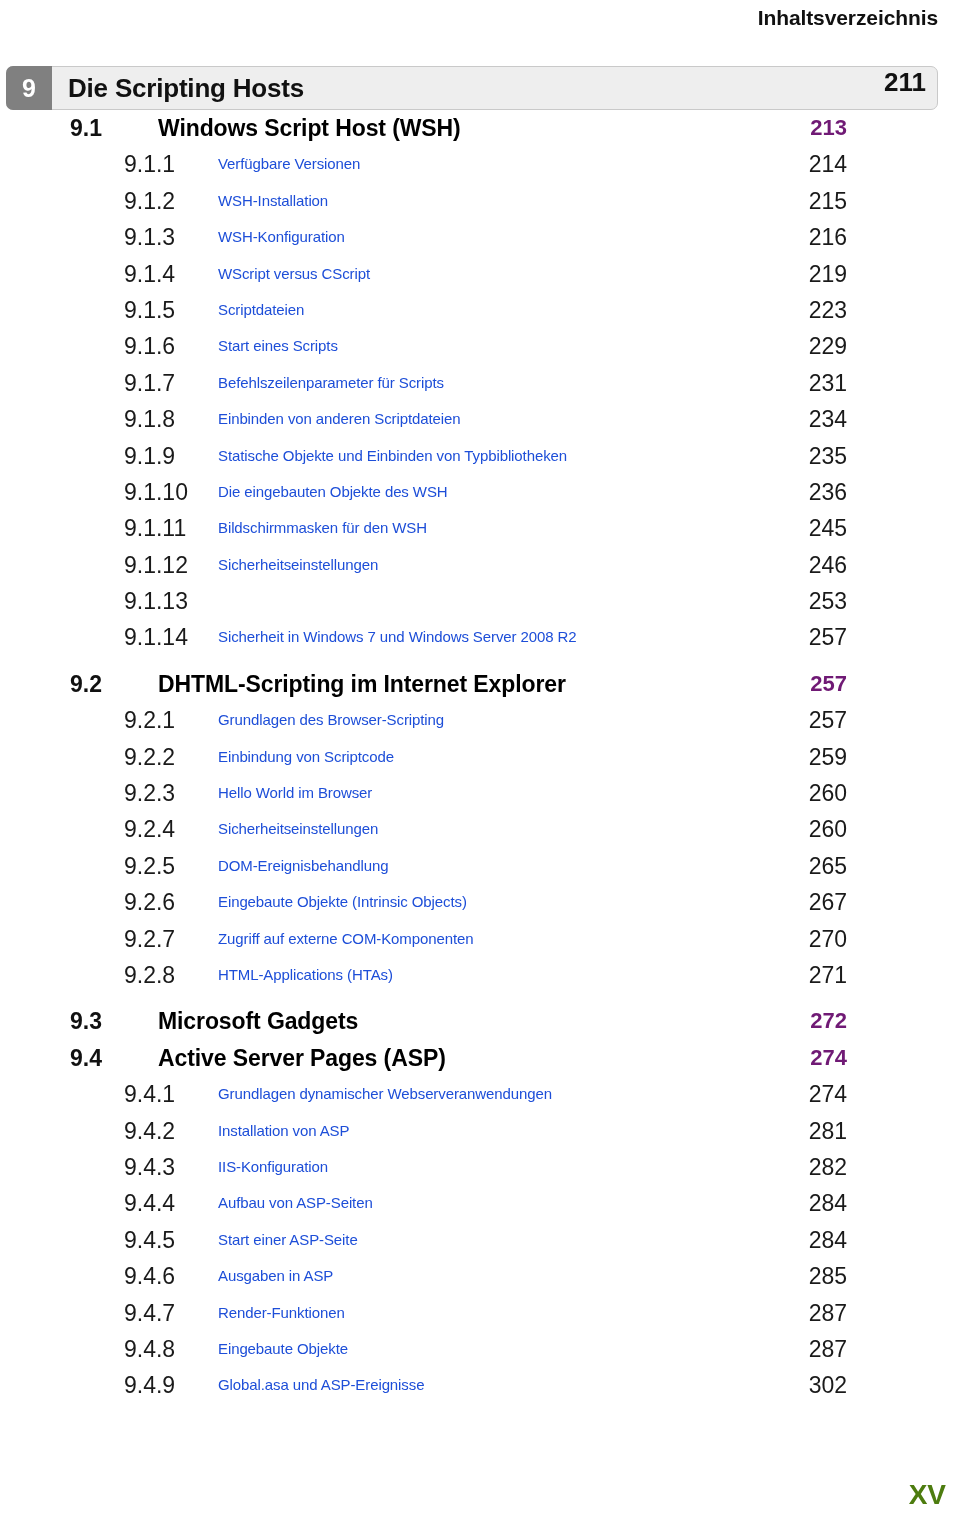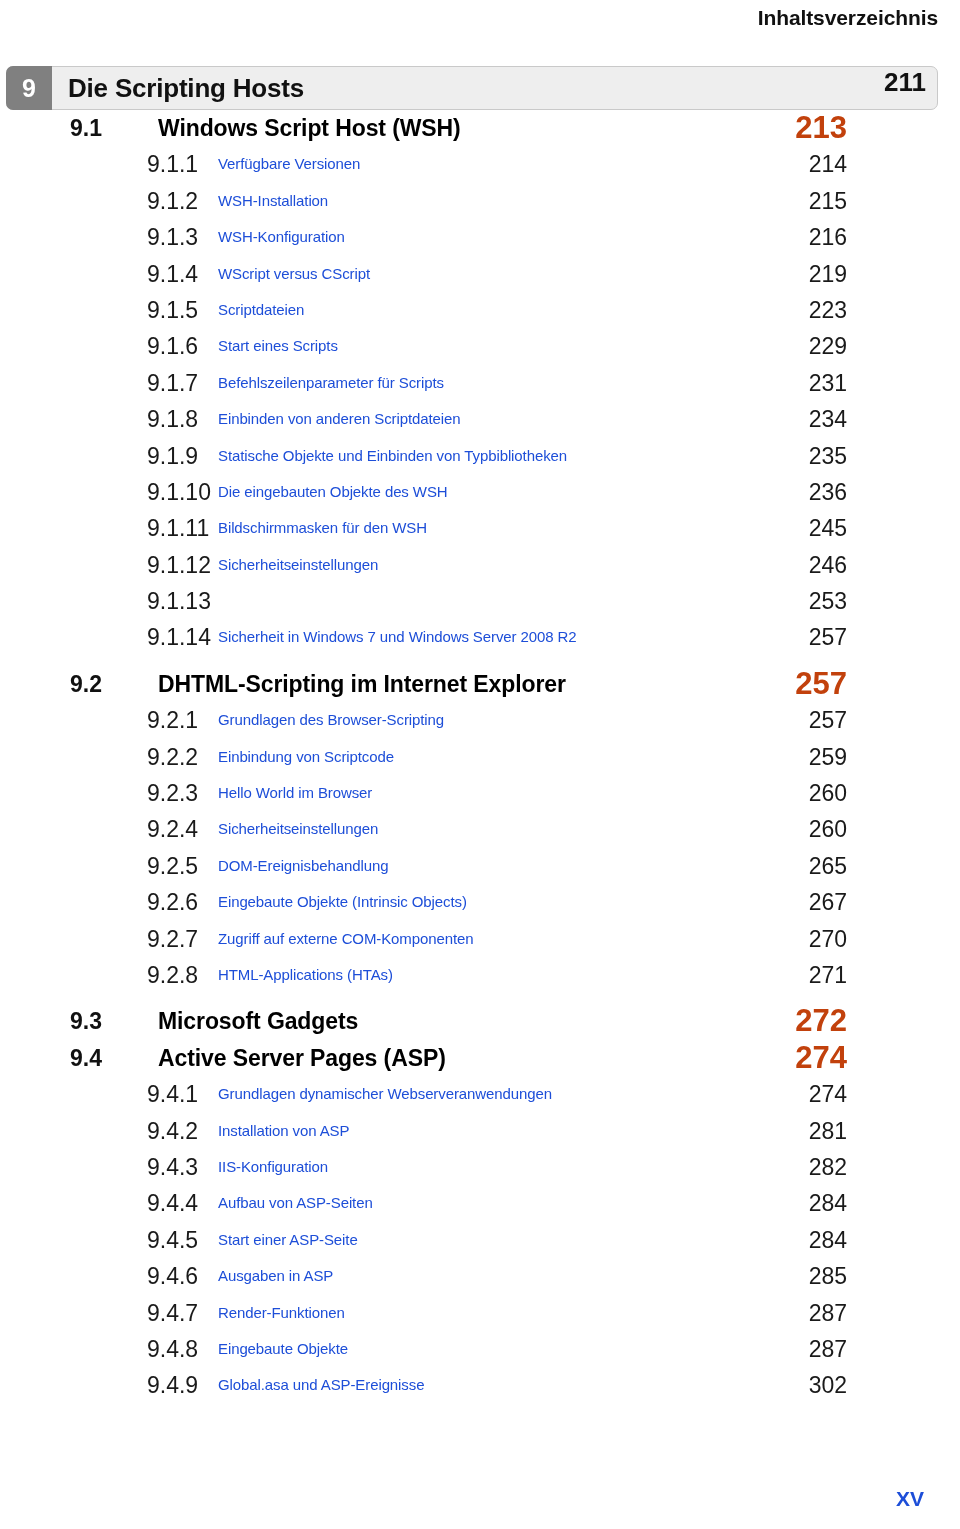--- a/index.html
+++ b/index.html
@@ -115,41 +115,41 @@
     top: 0;
     right: 25px;
     line-height: 36.4px;
     text-align: right;
     white-space: nowrap;
   }
 
   
   .lvl2 .num   { left: 70px;  font-size: 23px; font-weight: bold; color: #111111; }
   .lvl2 .title { left: 130px; font-size: 23px; font-weight: bold; color: #000000; letter-spacing: -0.1px; margin-left: 28px; }
-  .lvl2 .page  { font-size: 31px; font-weight: bold; color: #c2410c; }
-
-  
-  .lvl3 .num   { left: 147px; font-size: 23px; font-weight: normal; color: #1a1a1a; }
+  .lvl2 .page  { font-size: 22px; font-weight: bold; color: #701a75; }
+
+  
+  .lvl3 .num   { left: 124px; font-size: 23px; font-weight: normal; color: #1a1a1a; }
   .lvl3 .title { left: 218px; font-size: 15px; font-weight: normal; color: #1d4ed8; letter-spacing: -0.1px; }
   .lvl3 .page  { font-size: 23px; font-weight: normal; color: #1a1a1a; }
 
   
   .lvl3.wide .title { left: 218px; }
 
   
   .gap-before { margin-top: 10px; }
 
   
   .folio {
     position: absolute;
-    right: 36px;
+    right: 14px;
     bottom: 18px;
-    font-size: 21px;
-    font-weight: bold;
-    color: #1d4ed8;
+    font-size: 28px;
+    font-weight: bold;
+    color: #4d7c0f;
   }
 </style>
 </head>
 <body>
 
 <div class="running-head">Inhaltsverzeichnis</div>
 
 <div class="chapter-bar">
   <div class="chapter-bar-bg"></div>
   <div class="chapter-number-box">9</div>

